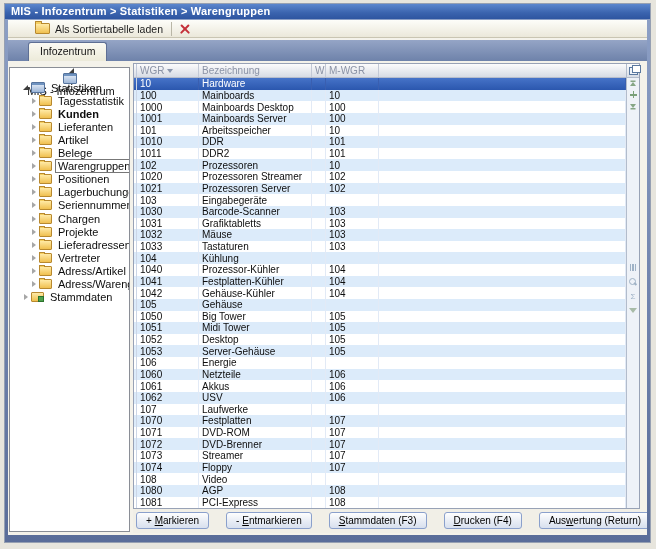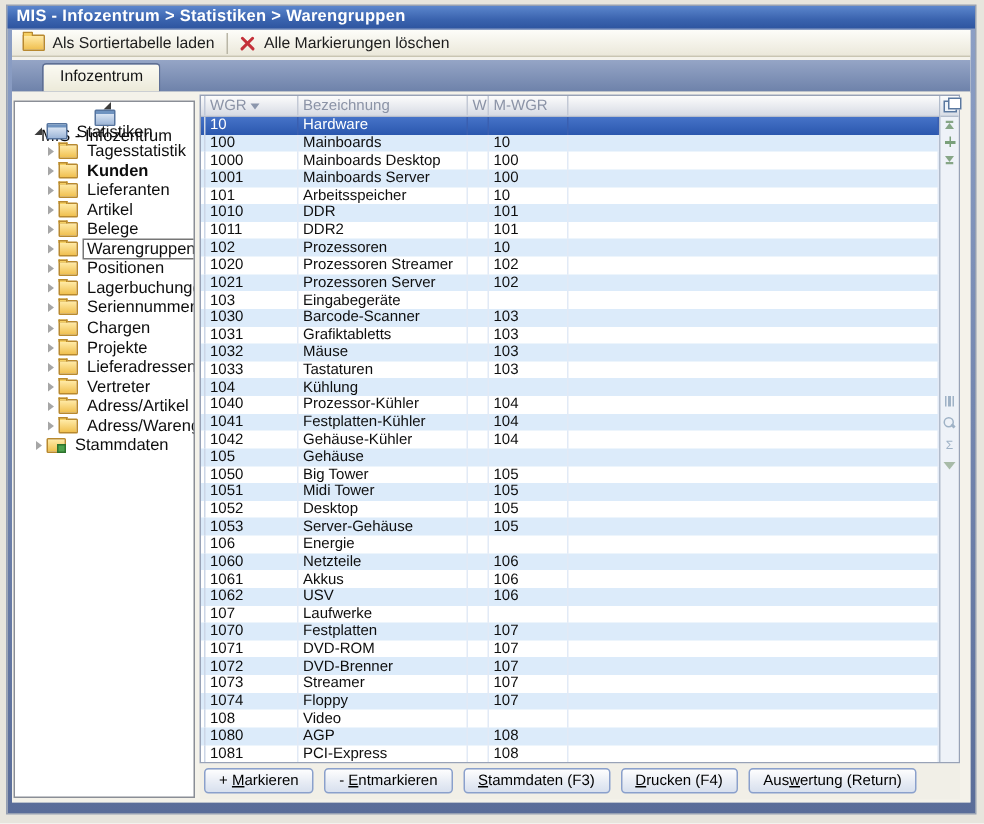--- a/index.html
+++ b/index.html
@@ -2,21 +2,21 @@
 <html><head>
 <meta charset="utf-8">
 <style>
   html,body{margin:0;padding:0;}
   #screen{position:relative;width:656px;height:549px;background:#e7e5dd;font-family:"Liberation Sans",sans-serif;overflow:hidden;}
   .window{position:absolute;left:4px;top:3px;width:645px;height:538px;border:1px solid #96a0b2;background:linear-gradient(#8da0c6,#5a6d99);}
   .titlebar{position:absolute;left:0;top:0;right:0;height:15px;background:linear-gradient(#5b86cd 0%,#3a63ae 60%,#2e55a0 100%);color:#fff;font-size:11px;font-weight:bold;line-height:15px;padding-left:6px;letter-spacing:.2px;white-space:nowrap;}
   .winbody{position:absolute;left:3px;top:16px;right:3px;bottom:7px;background:#f4f2ea;overflow:hidden;}
 
   
-  .toolbar{position:absolute;left:0;top:0;right:0;height:18px;background:linear-gradient(#fdfdf9,#ebe8da);border-bottom:1px solid #c9c5b2;display:flex;align-items:center;padding-left:1px;box-sizing:border-box;}
+  .toolbar{position:absolute;left:0;top:0;right:0;height:18px;background:linear-gradient(#fdfdf9,#ebe8da);border-bottom:1px solid #c9c5b2;display:flex;align-items:center;padding-left:21px;box-sizing:border-box;}
   .tb-item{display:flex;align-items:center;gap:5px;height:16px;padding:0 6px;font-size:10.5px;color:#1c1c1c;white-space:nowrap;}
   .tb-sep{width:1px;height:14px;background:#b9b6a6;margin:0 2px;}
   .icon-folder{position:relative;width:13px;height:9px;background:linear-gradient(#ffeaa6,#f0c050);border:1px solid #b8892f;border-radius:1px;flex:0 0 auto;}
   .icon-folder::before{content:"";position:absolute;left:-1px;top:-3px;width:5px;height:2px;background:#f5cf62;border:1px solid #b8892f;border-bottom:none;border-radius:1px 1px 0 0;}
   .icon-x{position:relative;width:11px;height:11px;flex:0 0 auto;}
   .icon-x::before,.icon-x::after{content:"";position:absolute;left:-0.5px;top:4.5px;width:12px;height:2.4px;background:#c43039;border-radius:1px;}
   .icon-x::before{transform:rotate(45deg);} .icon-x::after{transform:rotate(-45deg);}
 
   
   .tabstrip{position:absolute;left:0;top:20px;right:0;height:21px;background:linear-gradient(#95a5c6,#6e82aa);border-bottom:1px solid #5e6f94;}
@@ -68,41 +68,40 @@
   .sic-mid{position:absolute;left:0;right:0;}
   .shape-cols{display:flex;gap:1px;}
   .shape-cols i{display:block;width:1.6px;height:7px;background:#9fb2c6;}
   .shape-mag{position:relative;width:8px;height:8px;}
   .shape-mag::before{content:"";position:absolute;left:0;top:0;width:5px;height:5px;border:1.3px solid #9fb2c6;border-radius:50%;}
   .shape-mag::after{content:"";position:absolute;left:5.4px;top:5.4px;width:3px;height:1.5px;background:#9fb2c6;transform:rotate(45deg);}
   .shape-sum{font-size:8px;color:#9fb2c6;line-height:8px;}
   .shape-filter{width:0;height:0;border-top:5px solid #a8bba8;border-left:4px solid transparent;border-right:4px solid transparent;}
 
   
-  .footer{position:absolute;left:125px;top:448px;width:507px;height:24px;background:#f1efe7;display:flex;gap:7px;padding:3px 0 0 3px;box-sizing:border-box;}
+  .footer{position:absolute;left:125px;top:448px;width:507px;height:24px;background:#f1efe7;display:flex;gap:17px;padding:3px 0 0 3px;box-sizing:border-box;}
   .fbtn{height:17px;padding:0 9px;font-size:10px;color:#000;background:linear-gradient(#fefefe,#e6ebf4 60%,#d8e0ee);border:1px solid #8aa0cc;border-radius:3px;line-height:15px;white-space:nowrap;cursor:default;}
   .fbtn u{text-decoration:underline;}
 </style>
 </head>
 <body>
 
 <div id="screen">
   <div class="window">
     <div class="titlebar">MIS - Infozentrum &gt; Statistiken &gt; Warengruppen</div>
     <div class="winbody">
 
       <div class="toolbar">
         <div class="tb-item">
           <span class="icon-folder"></span>
           <span>Als Sortiertabelle laden</span>
         </div>
         <div class="tb-sep"></div>
         <div class="tb-item">
           <span class="icon-x"></span>
-          <span>Alle Markierungen löschen</span>
         </div>
       </div>
 
       <div class="tabstrip">
         <div class="tab">Infozentrum</div>
       </div>
 
       <div class="content">
 
         <div class="treepanel" id="tree">

